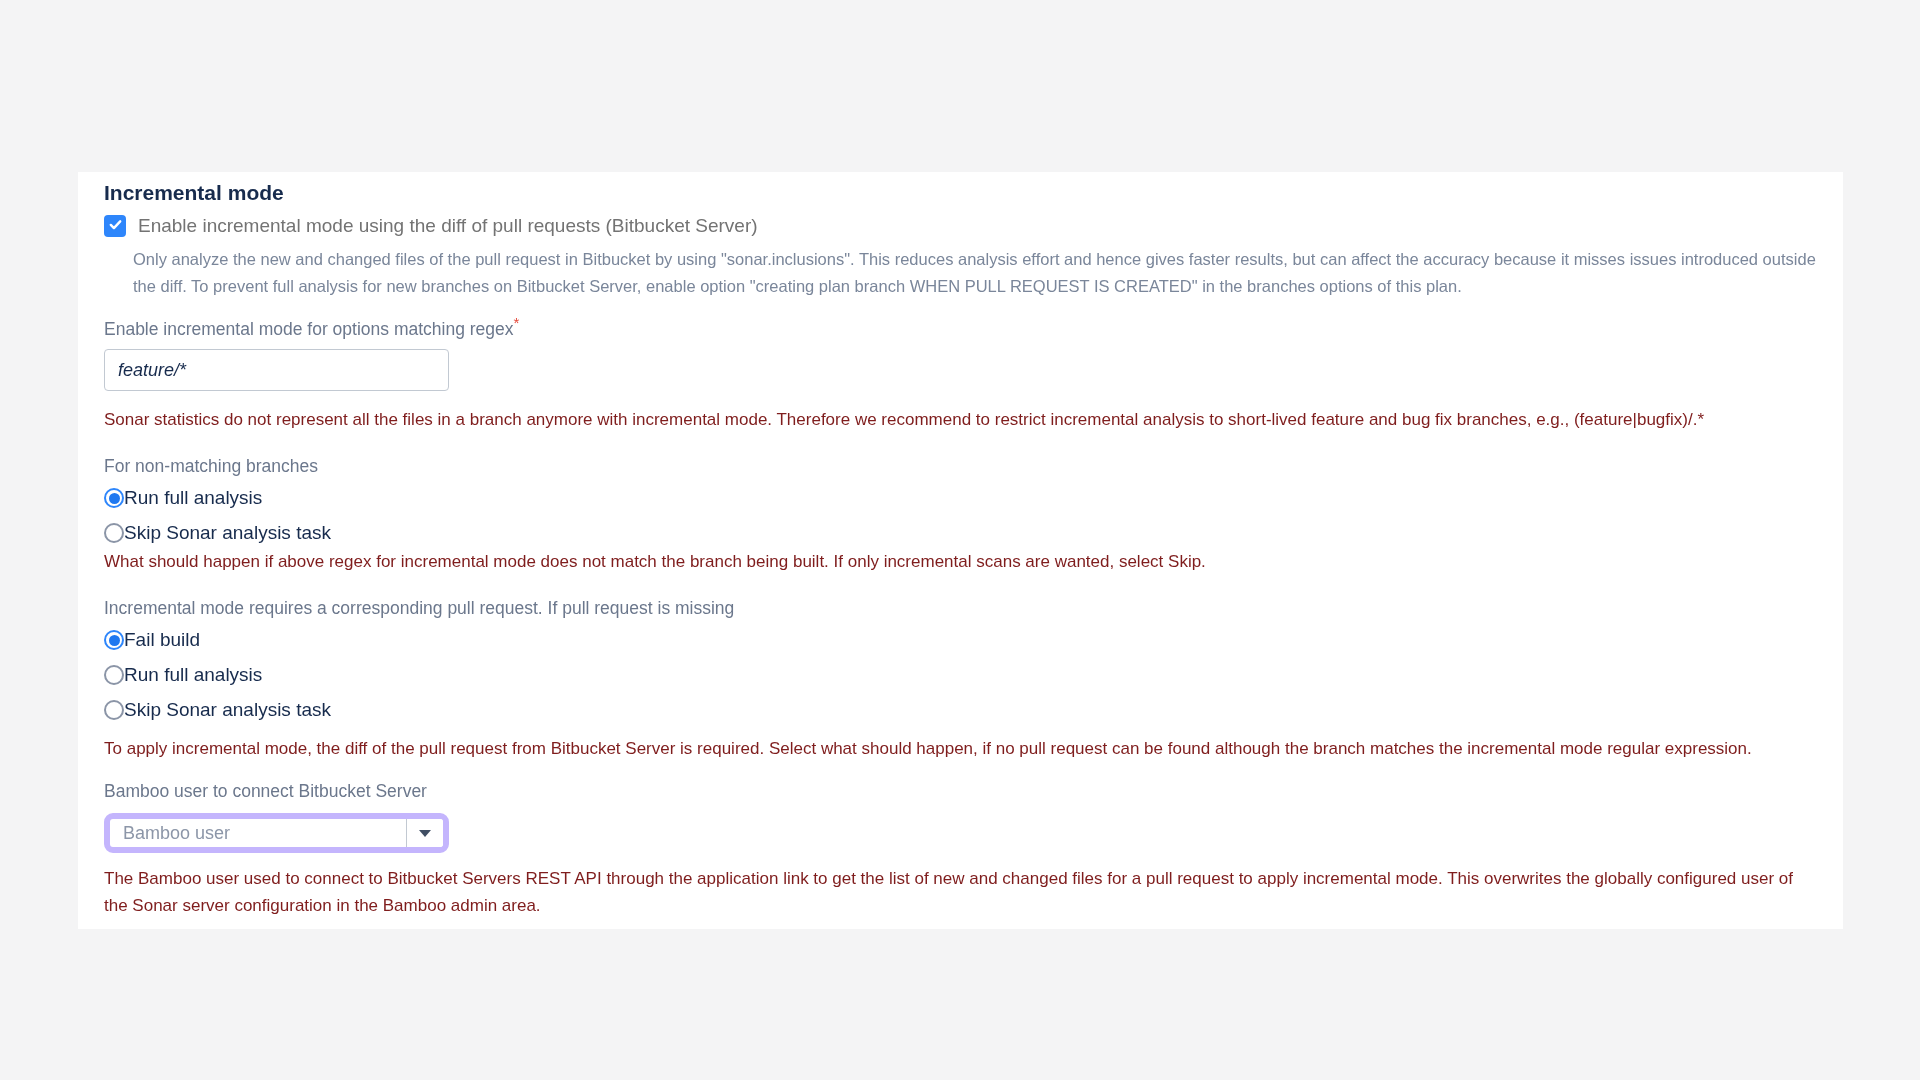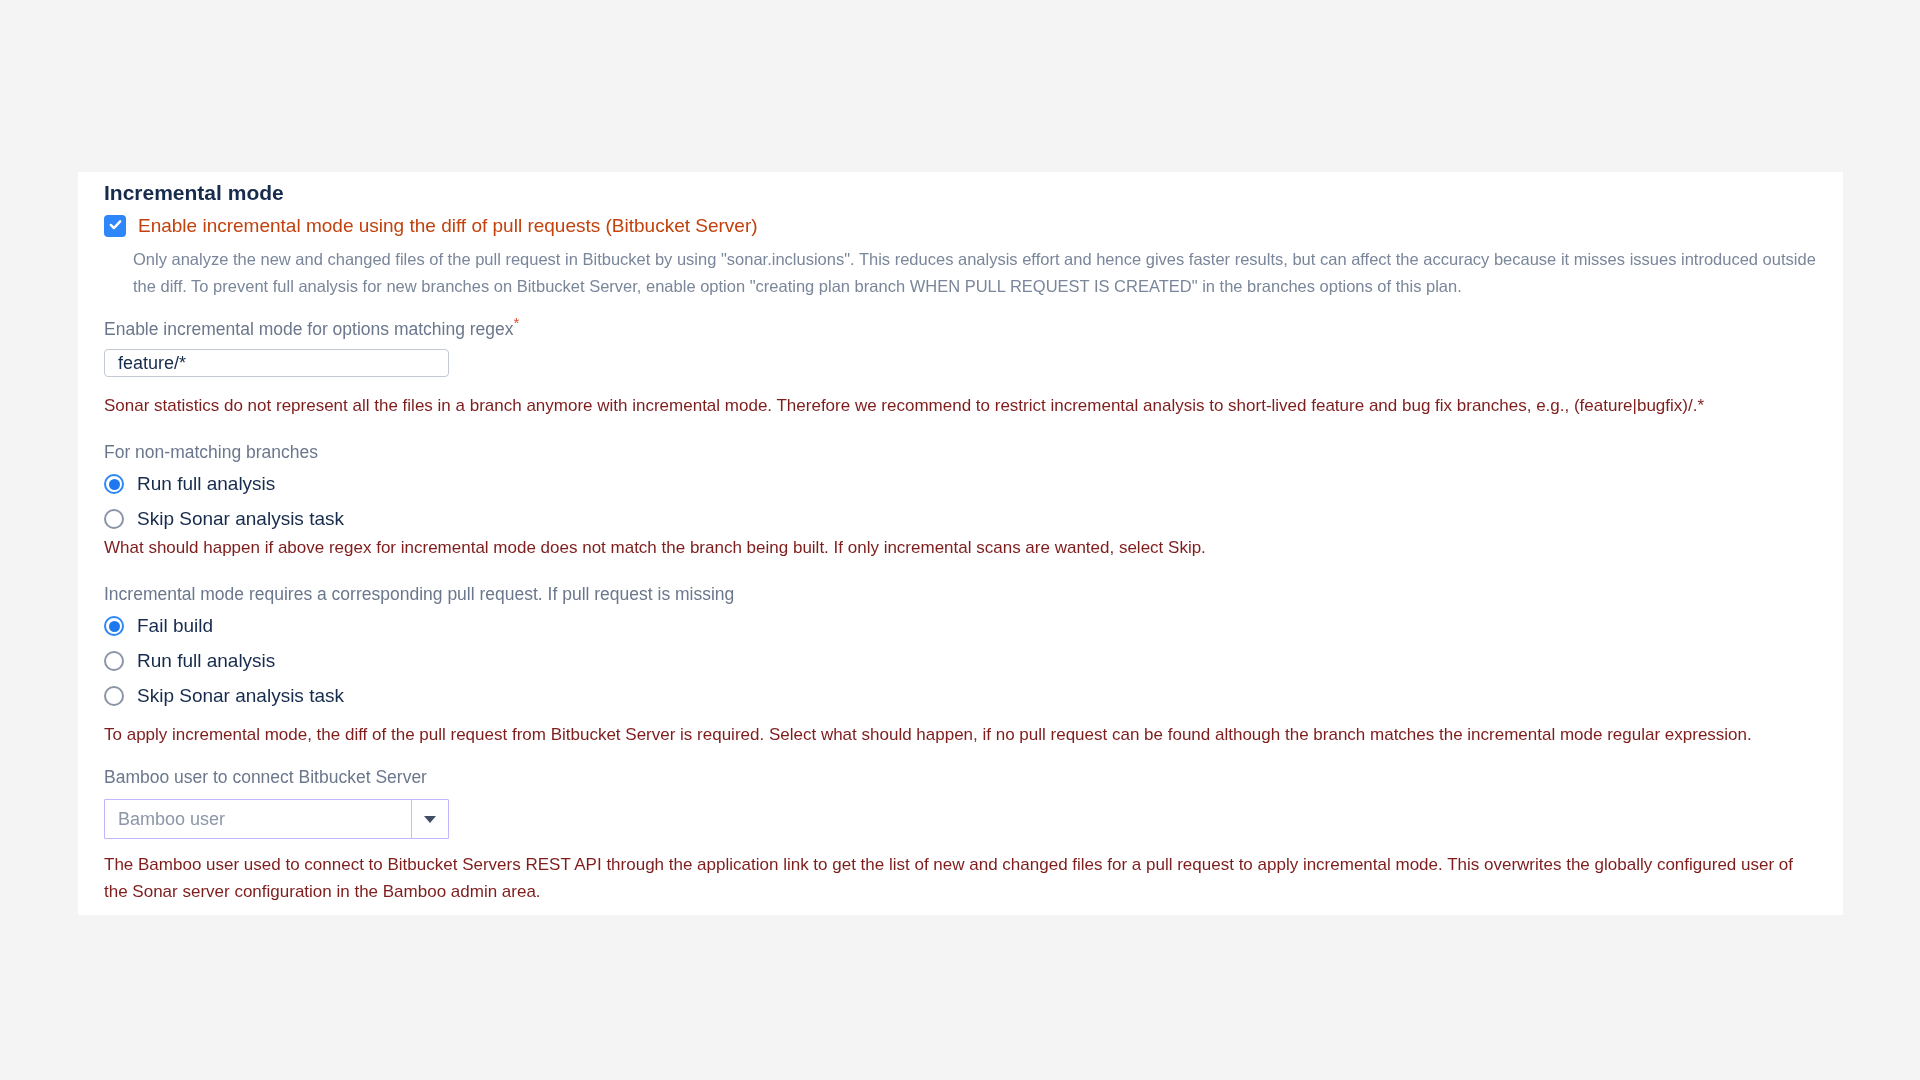--- a/index.html
+++ b/index.html
@@ -28,21 +28,21 @@
   .checkbox {
     width: 22px; height: 22px;
     background: #2e86fb;
     border-radius: 4px;
     display: flex; align-items: center; justify-content: center;
     flex: 0 0 auto;
   }
   .checkbox svg { width: 15px; height: 15px; }
   .checkbox-label {
     margin-left: 12px;
-    font-size: 19px; color: #c2410c;
+    font-size: 19px; color: #737373;
   }
   .description {
     margin: 8px 0 0 29px;
     font-size: 16.5px; line-height: 27px;
     color: #7a869a;
     max-width: 1692px;
   }
   .field-label {
     margin-top: 18px;
     font-size: 17.5px; line-height: 22px;
@@ -50,28 +50,29 @@
   }
   .required {
     color: #e5493a;
     font-size: 15px;
     vertical-align: super;
     line-height: 0;
   }
   .text-input {
     display: block;
     margin-top: 9px;
-    width: 345px; height: 28px;
+    width: 345px; height: 42px;
     border: 1px solid #c2c9d2;
     border-radius: 4px;
     padding: 0 13px;
     font-family: "Liberation Sans", sans-serif;
     font-size: 18px; color: #172b4d;
     background: #ffffff;
     outline: none;
+    font-style: italic;
   }
   .help-text {
     margin-top: 15px;
     font-size: 17px; line-height: 27px;
     color: #7f1d1d;
     max-width: 1710px;
   }
   .group-label {
     margin-top: 22px;
     font-size: 17.5px; line-height: 22px;
@@ -95,30 +96,29 @@
   }
   .radio.selected { border-color: #2e86fb; }
   .radio .dot { display: none; }
   .radio.selected .dot {
     display: block;
     width: 11px; height: 11px;
     border-radius: 50%;
     background: #1f78f0;
   }
   .radio-label {
-    margin-left: 13px;
     font-size: 19px; color: #172b4d;
   }
   .radio-help { margin-top: 3px; }
   .radio-help.second { margin-top: 13px; }
   .combo {
     margin-top: 11px;
     width: 345px; height: 40px;
-    border: 1px solid #c4b5fd;
-    border-radius: 1px;
+    border: 6px solid #c4b5fd;
+    border-radius: 9px;
     display: flex; align-items: stretch;
     background: #ffffff;
     overflow: hidden;
   }
   .combo-input {
     flex: 1 1 auto;
     border: none; outline: none;
     padding: 0 13px;
     font-family: "Liberation Sans", sans-serif;
     font-size: 18px; color: #172b4d;

